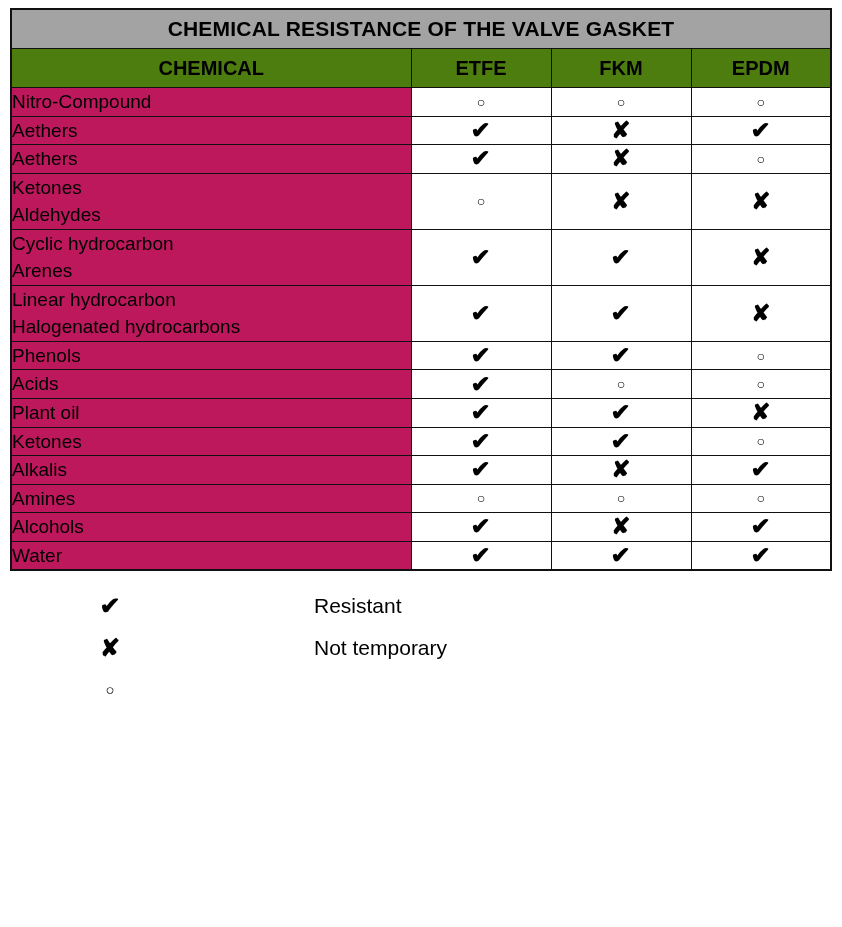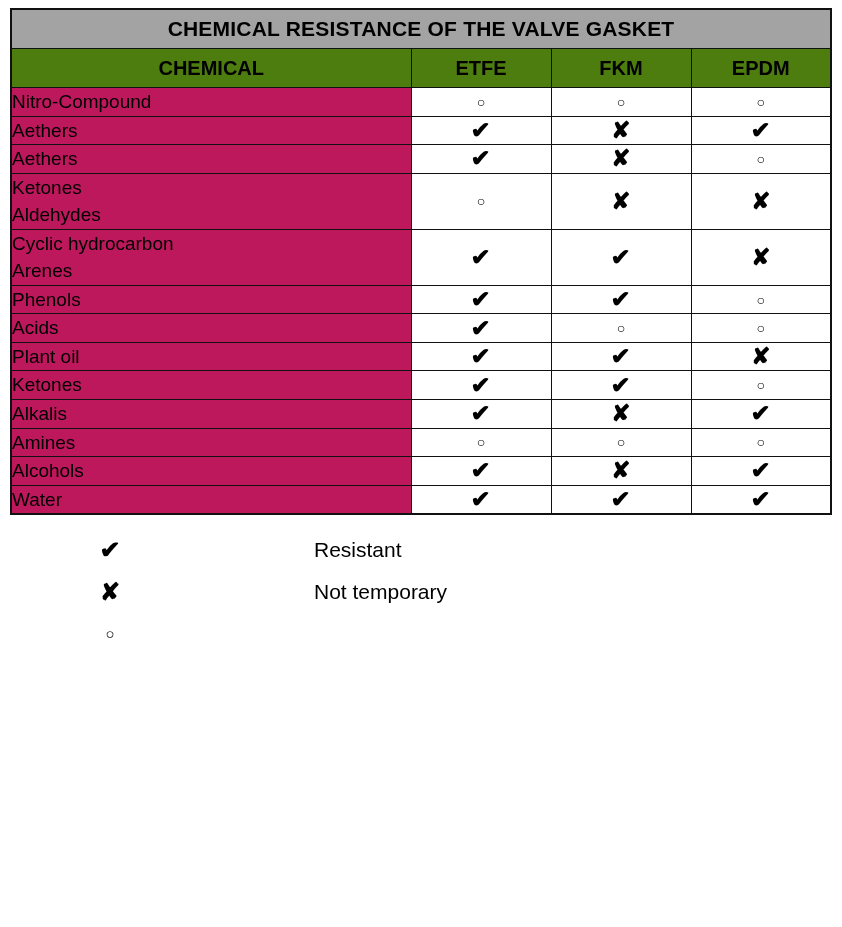--- a/index.html
+++ b/index.html
@@ -170,20 +170,29 @@
           <td class="chem">
             <span class="line">Cyclic hydrocarbon</span>
             <span class="line">Arenes</span>
           </td>
           <td class="mark"><span class="glyph-check">✔</span></td>
           <td class="mark"><span class="glyph-check">✔</span></td>
           <td class="mark"><span class="glyph-cross">✘</span></td>
         </tr>
         <tr>
           <td class="chem">
+            <span class="line">Linear hydrocarbon</span>
+            <span class="line">Halogenated hydrocarbons</span>
+          </td>
+          <td class="mark"><span class="glyph-check">✔</span></td>
+          <td class="mark"><span class="glyph-check">✔</span></td>
+          <td class="mark"><span class="glyph-cross">✘</span></td>
+        </tr>
+        <tr>
+          <td class="chem">
             <span class="line">Phenols</span>
           </td>
           <td class="mark"><span class="glyph-check">✔</span></td>
           <td class="mark"><span class="glyph-check">✔</span></td>
           <td class="mark"><span class="glyph-circle">○</span></td>
         </tr>
         <tr>
           <td class="chem">
             <span class="line">Acids</span>
           </td>

